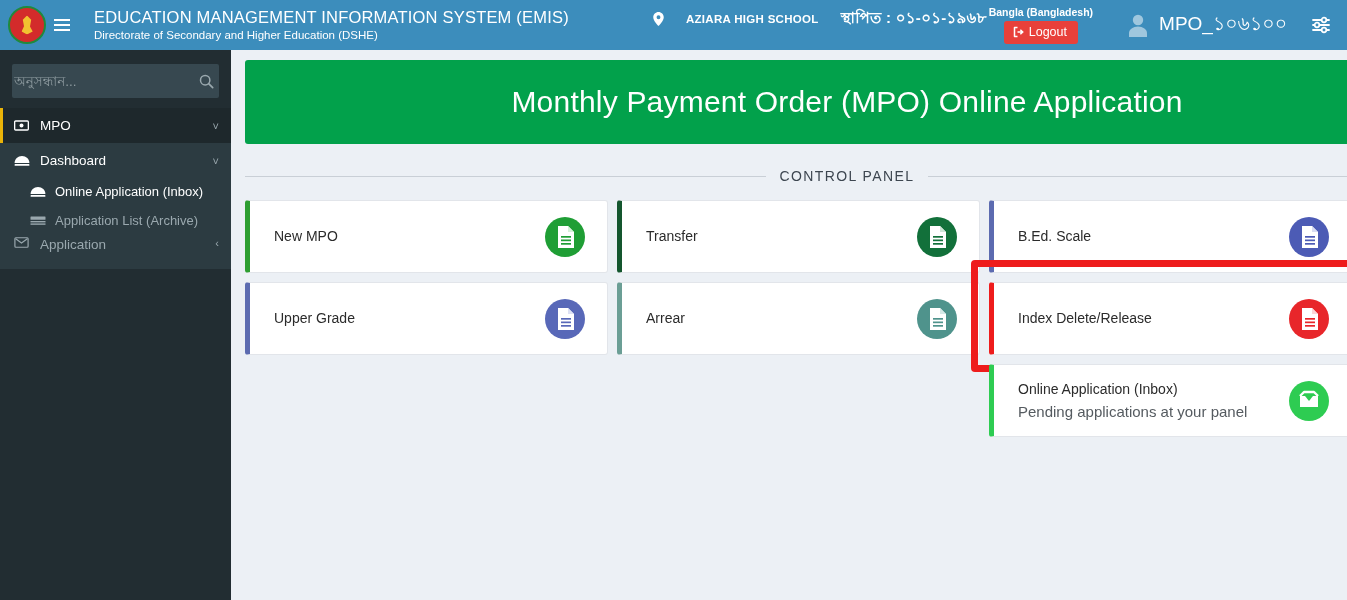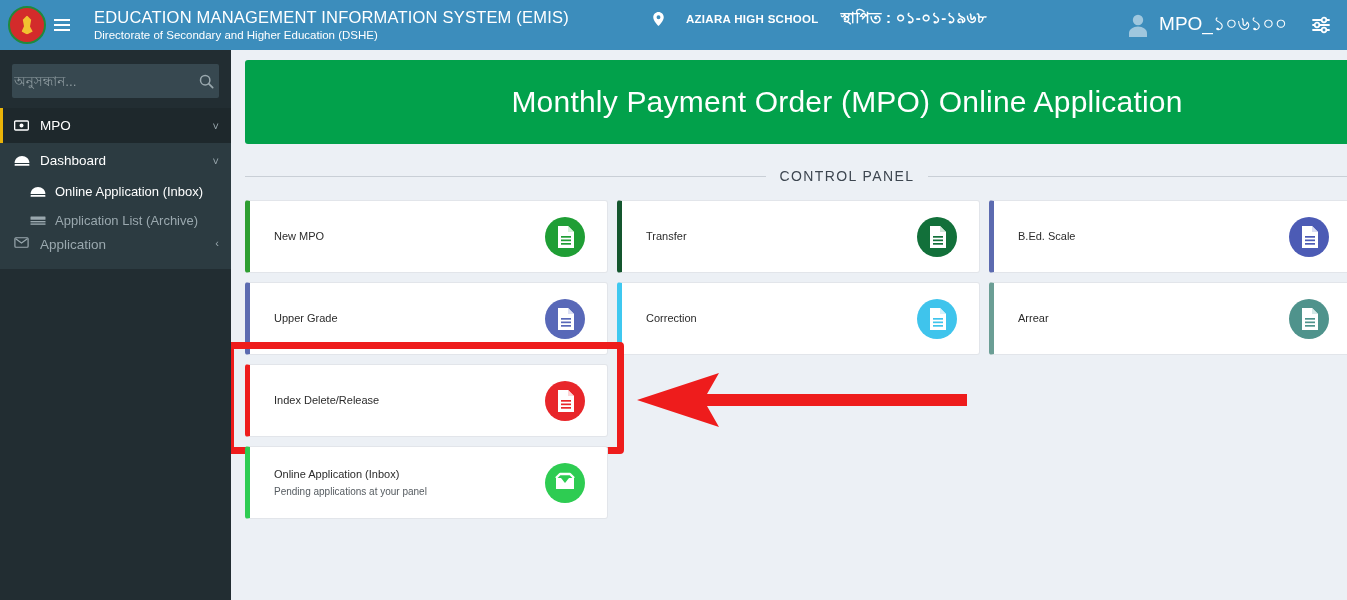--- a/index.html
+++ b/index.html
@@ -153,22 +153,22 @@
     width: 363px; height: 73px; background: #ffffff;
     border: 1px solid #e2e5ea;
     border-left-width: 5px; border-left-style: solid;
     border-radius: 3px;
     display: flex; align-items: center;
     padding: 0 21px 0 24px;
     cursor: pointer;
     position: relative;
   }
   .card-text { display: flex; flex-direction: column; justify-content: center; }
-  .card-title { font-size: 11px; color: #2b2b2b; line-height: 1.25; }
-  .card-sub   { font-size: 10px; color: #555b60; margin-top: 4px; }
+  .card-title { font-size: 14px; color: #2b2b2b; line-height: 1.25; }
+  .card-sub   { font-size: 15px; color: #555b60; margin-top: 4px; }
   .card-icon  { margin-left: auto; width: 42px; height: 42px; flex: 0 0 42px; }
   .card-icon svg { display: block; }
 
   
   .hl-wrap {
     position: relative;
     width: 363px; height: 73px;
   }
   .hl-box {
     position: absolute; left: -18px; top: -22px;
@@ -204,20 +204,30 @@
   <div class="school-block">
     <svg class="pin-icon" viewBox="0 0 12 16">
       <path d="M6 0C2.7 0 0 2.7 0 6c0 4.4 6 10 6 10s6-5.6 6-10c0-3.3-2.7-6-6-6zm0 8.2A2.2 2.2 0 1 1 6 3.8a2.2 2.2 0 0 1 0 4.4z" fill="#ffffff"></path>
     </svg>
     <span>AZIARA HIGH SCHOOL</span>
     <span class="estd">স্থাপিত : ০১-০১-১৯৬৮</span>
   </div>
 
   <div class="spacer"></div>
 
+  <div class="lang-logout">
+    <span class="lang-label">Bangla (Bangladesh)</span>
+    <button class="logout-btn">
+      <svg class="logout-icon" viewBox="0 0 16 16">
+        <path d="M6 1H2a1 1 0 0 0-1 1v12a1 1 0 0 0 1 1h4v-2H3V3h3V1z" fill="#ffffff"></path>
+        <path d="M10.5 4.2 9.1 5.6 10.5 7H6v2h4.5l-1.4 1.4 1.4 1.4L14.4 8l-3.9-3.8z" fill="#ffffff"></path>
+      </svg>
+      <span>Logout</span>
+    </button>
+  </div>
 
   <div class="user-block">
     <svg class="avatar-icon" viewBox="0 0 22 24">
       <circle cx="11" cy="7" r="5.2" fill="#ffffff" opacity=".65"></circle>
       <path d="M11 13.6c-5 0-9 3-9 6.6v3.8h18v-3.8c0-3.6-4-6.6-9-6.6z" fill="#ffffff" opacity=".65"></path>
     </svg>
     <span class="user-name">MPO_১০৬১০০</span>
   </div>
 
   <svg class="settings-icon" viewBox="0 0 20 20">
@@ -379,37 +389,20 @@
           <path d="M24 10v6h6z" fill="#dde1f4"></path>
           <g fill="#5868b8">
               <rect x="17" y="20" width="10" height="1.7"></rect>
               <rect x="17" y="23.5" width="10" height="1.7"></rect>
               <rect x="17" y="27" width="10" height="1.7"></rect>
             </g>
         </svg>
       </span>
     </div>
 
-    <div class="card" style="border-left-color:#3fc8f0">
-      <div class="card-text">
-        <span class="card-title">Correction</span>
-      </div>
-      <span class="card-icon">
-        <svg width="42" height="42" viewBox="0 0 42 42">
-          <circle cx="21" cy="21" r="20" fill="#3fc4ec"></circle>
-          <path d="M14 10h10l6 6v16H14z" fill="#ffffff"></path>
-          <path d="M24 10v6h6z" fill="#d4f1fb"></path>
-          <g fill="#3fc4ec">
-              <rect x="17" y="20" width="10" height="1.7"></rect>
-              <rect x="17" y="23.5" width="10" height="1.7"></rect>
-              <rect x="17" y="27" width="10" height="1.7"></rect>
-            </g>
-        </svg>
-      </span>
-    </div>
 
     <div class="card" style="border-left-color:#6b9e95">
       <div class="card-text">
         <span class="card-title">Arrear</span>
       </div>
       <span class="card-icon">
         <svg width="42" height="42" viewBox="0 0 42 42">
           <circle cx="21" cy="21" r="20" fill="#4f938c"></circle>
           <path d="M14 10h10l6 6v16H14z" fill="#ffffff"></path>
           <path d="M24 10v6h6z" fill="#d5e9e7"></path>

